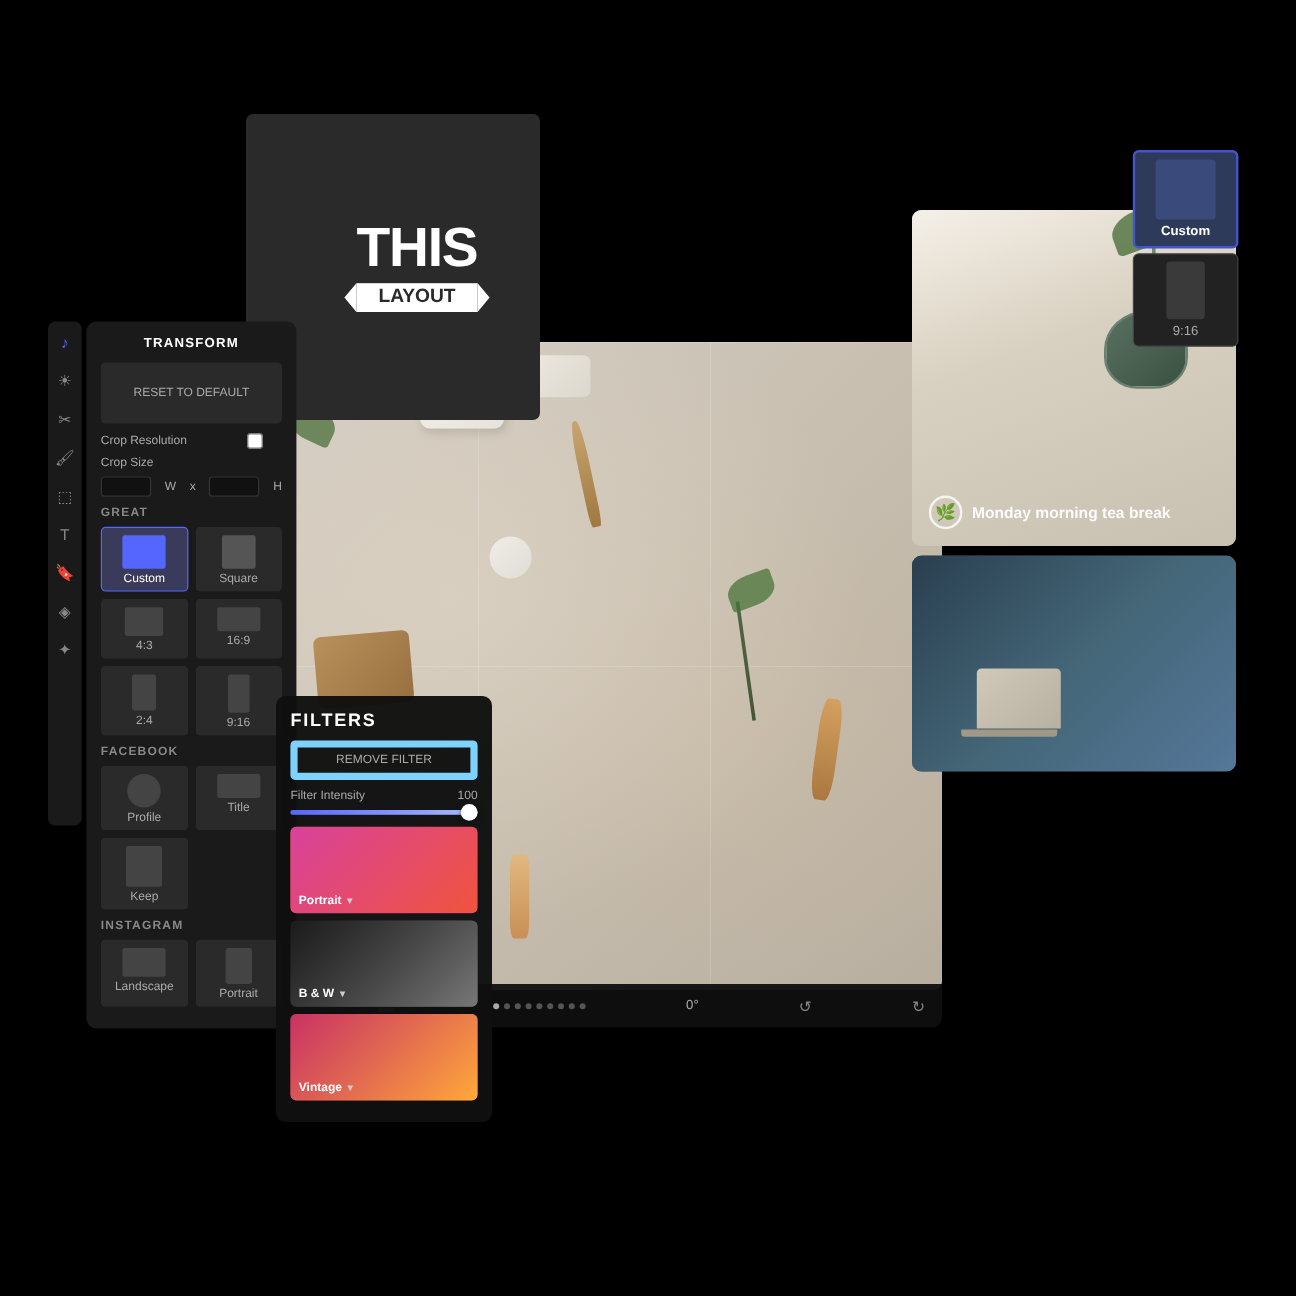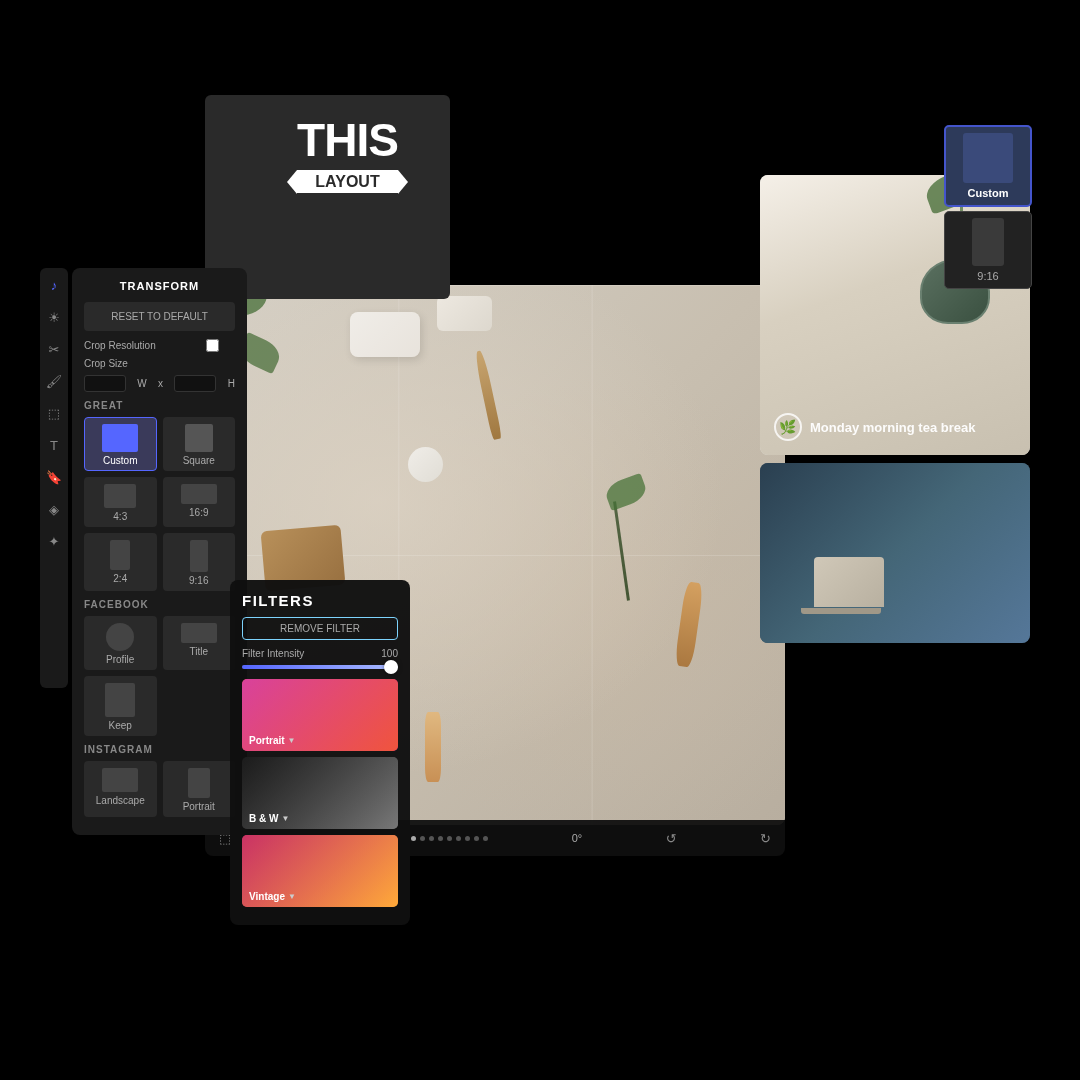--- a/index.html
+++ b/index.html
@@ -36,21 +36,21 @@
     }
 
     .sidebar-reset-btn {
       display: block;
       width: 100%;
       background: #2a2a2a;
       border: none;
       border-radius: 4px;
       color: #aaa;
       font-size: 10px;
-      padding: 9px;
+      padding: 20px;
       text-align: center;
       cursor: pointer;
       margin-bottom: 8px;
     }
 
     .sidebar-row {
       display: flex;
       justify-content: space-between;
       align-items: center;
       margin-bottom: 6px;
@@ -146,24 +146,25 @@
       cursor: pointer;
     }
     .toolbar-icon.active { color: #5566ff; }
 
     
     .poster-card {
       position: absolute;
       left: 205px;
       top: 95px;
       width: 245px;
-      height: 204px;
+      height: 255px;
       background: #2a2a2a;
       border-radius: 6px;
       display: flex;
+      align-items: center;
       justify-content: center;
       z-index: 8;
       overflow: hidden;
       padding-left: 40px;
     }
 
     .poster-text {
       text-align: center;
       color: #fff;
       font-weight: 900;
@@ -293,21 +294,21 @@
       font-size: 15px;
       font-weight: 700;
       letter-spacing: 1.5px;
       color: #fff;
       margin-bottom: 8px;
     }
 
     .filters-remove-btn {
       width: 100%;
       background: transparent;
-      border: 1px solid #7dd3fc;
+      border: 6px solid #7dd3fc;
       color: #aaa;
       font-size: 10px;
       border-radius: 4px;
       padding: 5px;
       cursor: pointer;
       margin-bottom: 8px;
     }
 
     .filters-intensity-row {
       display: flex;

